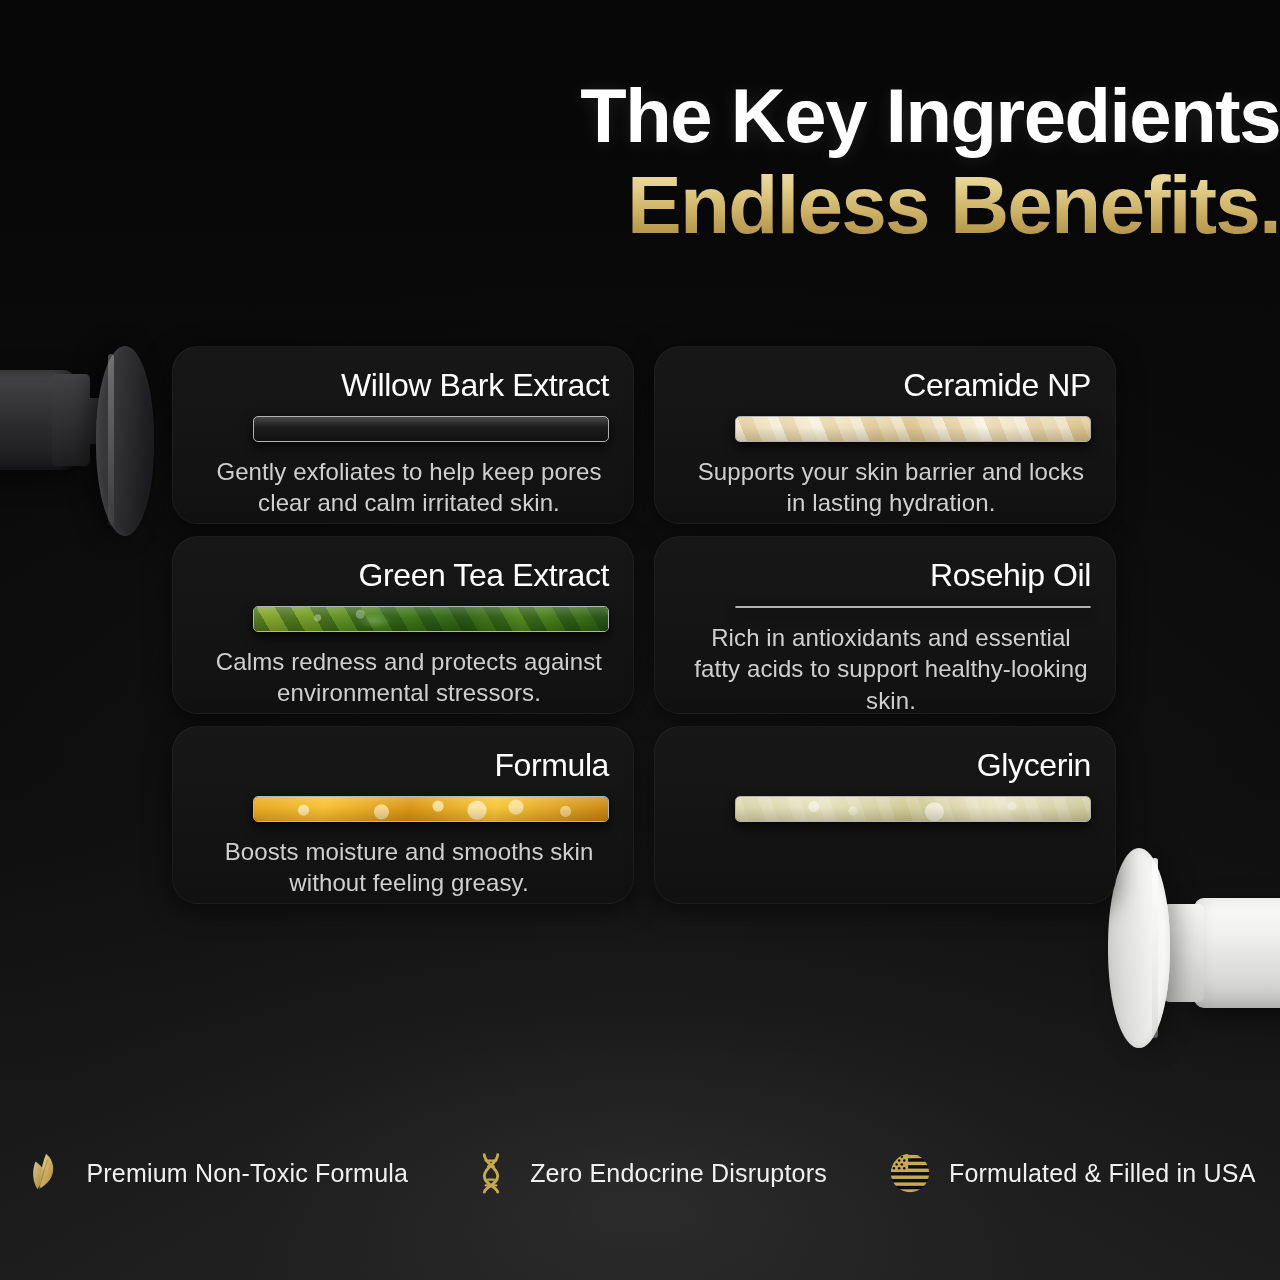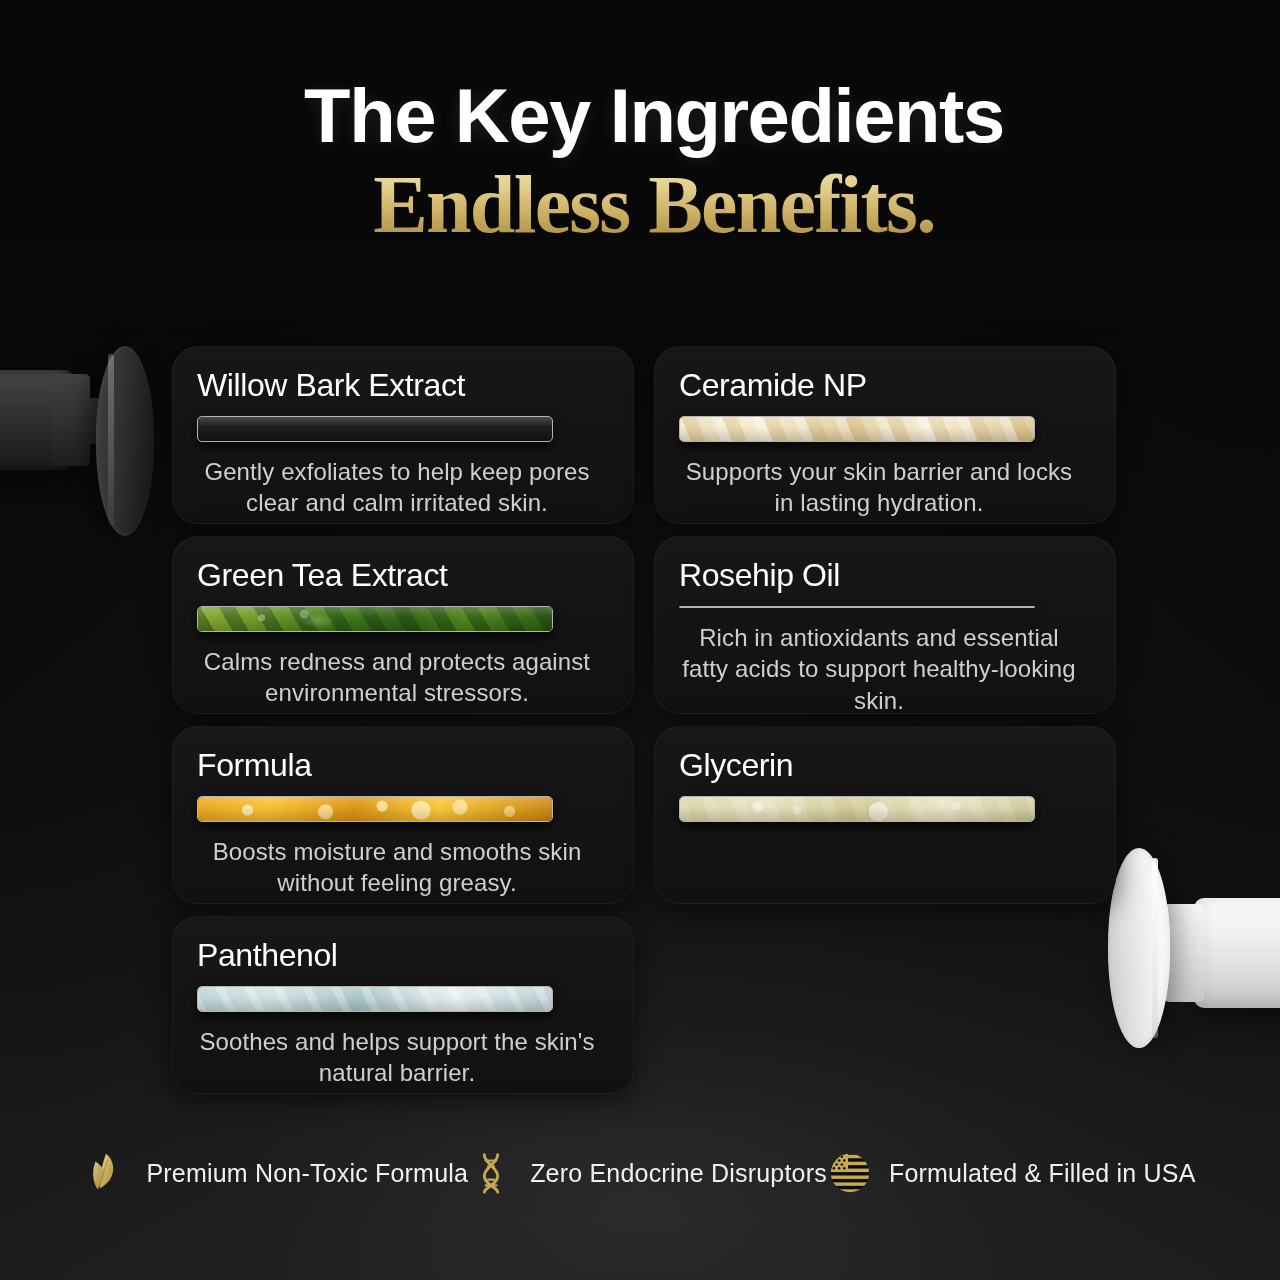--- a/index.html
+++ b/index.html
@@ -19,21 +19,21 @@
       radial-gradient(ellipse 1100px 700px at 50% 760px, rgba(40,40,40,0.25) 0%, rgba(0,0,0,0) 70%),
       linear-gradient(180deg, #060606 0%, #0a0a0a 30%, #0d0d0d 62%, #191919 88%, #1d1d1d 100%);
     overflow: hidden;
   }
 
   
   .headline {
     position: absolute;
     left: 0; right: 0;
     top: 78px;
-    text-align: center;
+    text-align: right;
     line-height: 1.0;
     padding-left: 28px;
   }
   .headline .l1 {
     display: block;
     font-size: 76px;
     font-weight: 700;
     letter-spacing: -1.4px;
     color: #ffffff;
     text-shadow: 0 2px 18px rgba(255,255,255,0.10);
@@ -41,21 +41,20 @@
   .headline .l2 {
     display: block;
     margin-top: 10px;
     font-size: 82px;
     font-weight: 800;
     letter-spacing: -1.8px;
     background: linear-gradient(180deg, #efe2ae 0%, #e3cf8d 28%, #cdb166 58%, #b79a4f 82%, #a98d45 100%);
     -webkit-background-clip: text;
     background-clip: text;
     color: transparent;
-    font-family: Liberation Serif, serif;
     -webkit-text-fill-color: transparent;
   }
 
   
   .bottle { position: absolute; pointer-events: none; }
 
   .bottle-left { left: -22px; top: 352px; width: 190px; height: 210px; }
   .bl-body {
     position: absolute; left: -40px; top: 18px;
     width: 136px; height: 100px;
@@ -137,21 +136,21 @@
     position: relative;
     height: 178px;
     border-radius: 26px;
     background: linear-gradient(180deg, #171717 0%, #141414 55%, #111111 100%);
     border: 1px solid rgba(255,255,255,0.045);
     box-shadow: 0 6px 26px rgba(0,0,0,0.55);
     padding: 0 24px;
     box-sizing: border-box;
     display: flex;
     flex-direction: column;
-    align-items: flex-start;
+    align-items: flex-end;
   }
   .card-title {
     margin-top: 22px;
     font-size: 32px;
     font-weight: 500;
     letter-spacing: -0.4px;
     color: #ffffff;
     text-align: center;
     line-height: 1.05;
   }
@@ -246,20 +245,21 @@
   }
 
   
   .footer {
     position: absolute;
     left: 0; right: 0;
     top: 1150px;
     display: flex;
     justify-content: center;
     align-items: center;
+    gap: 60px;
   }
   .badge {
     display: flex;
     align-items: center;
     gap: 16px;
   }
   .badge-icon { width: 46px; height: 46px; flex: 0 0 auto; display: block; }
   .badge-label {
     font-size: 25px;
     font-weight: 400;
@@ -341,28 +341,20 @@
     </div>
 
     <div class="card">
       <div class="card-title">Glycerin</div>
       <div class="swatch">
         <div class="tex tex-glycerin"></div>
         <div class="gloss"></div>
       </div>
     </div>
 
-    <div class="card">
-      <div class="card-title">Panthenol</div>
-      <div class="swatch">
-        <div class="tex tex-panthenol"></div>
-        <div class="gloss"></div>
-      </div>
-      <div class="card-desc">Soothes and helps support the skin's natural barrier.</div>
-    </div>
 
   </div>
 
   <div class="footer">
 
     <div class="badge">
       <svg class="badge-icon" viewBox="0 0 48 48">
         <defs>
           <linearGradient id="gLeaf" x1="0" y1="0" x2="1" y2="1">
             <stop offset="0%" stop-color="#e7d79a"></stop>

